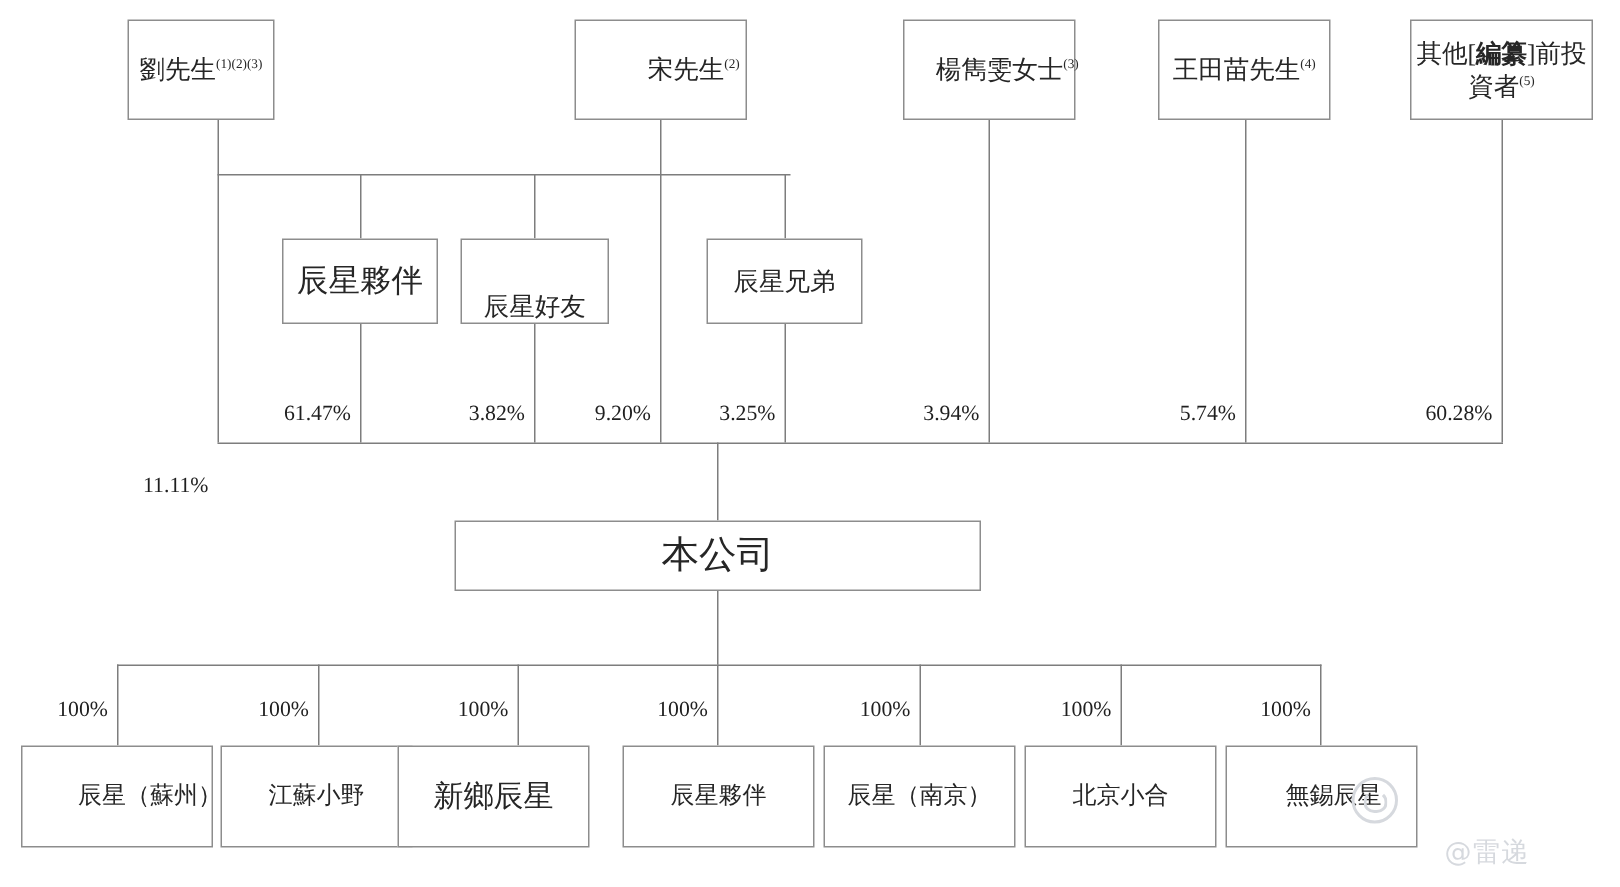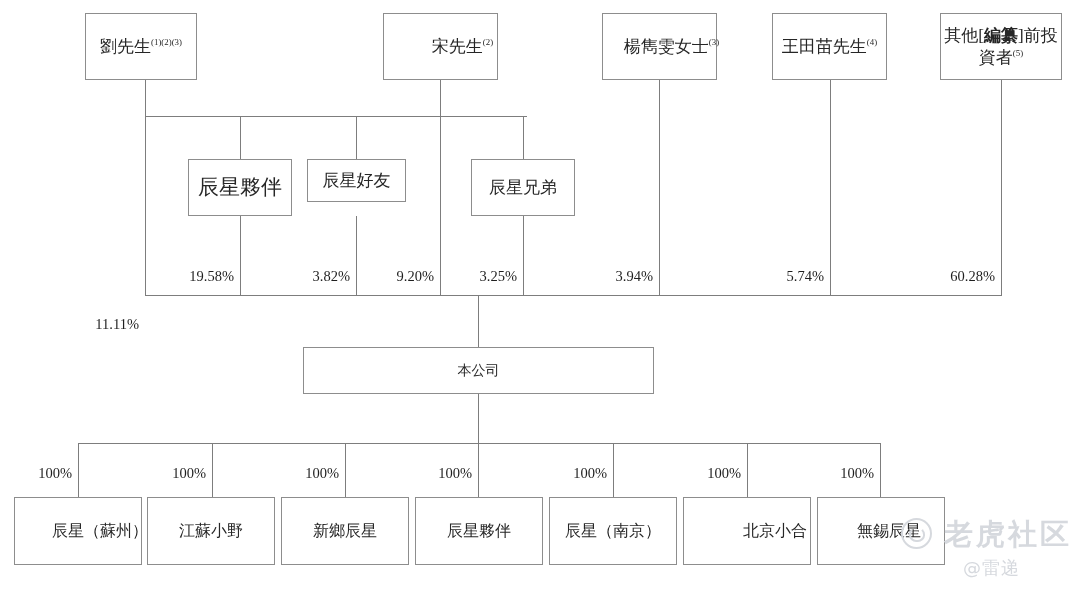--- a/index.html
+++ b/index.html
@@ -97,21 +97,21 @@
     border: 2px solid #d6d9de;
     border-radius: 50% 50% 45% 45%;
     border-top-color: transparent;
   }
 </style>
 </head>
 <body>
 
 <div id="chart-root">
 
-  <div class="node" style="left:85px; top:13px; width:112px; height:67px; font-size:17px;">
+  <div class="node" style="left:85px; top:13px; width:98px; height:67px; font-size:17px;">
     <span class="node-label"><span>劉先生</span><sup>(1)(2)(3)</sup></span>
   </div>
 
   <div class="node" style="left:383px; top:13px; width:115px; height:67px; font-size:17px;padding-left:44px;">
     <span class="node-label"><span>宋先生</span><sup>(2)</sup></span>
   </div>
 
   <div class="node" style="left:602px; top:13px; width:115px; height:67px; font-size:17px;padding-left:24px;">
     <span class="node-label"><span>楊雋雯女士</span><sup>(3)</sup></span>
   </div>
@@ -121,48 +121,48 @@
   </div>
 
   <div class="node" style="left:940px; top:13px; width:122px; height:67px; font-size:17px;">
     <span class="node-label wrap"><span>其他[</span><span class="bold-seg">編纂</span><span>]前投資者</span><sup>(5)</sup></span>
   </div>
 
   <div class="node" style="left:188px; top:159px; width:104px; height:57px; font-size:21px;">
     <span class="node-label">辰星夥伴</span>
   </div>
 
-  <div class="node" style="left:307px; top:159px; width:99px; height:43px; font-size:17px;">
+  <div class="node" style="left:307px; top:159px; width:99px; height:57px; font-size:17px;align-items:flex-end;">
     <span class="node-label">辰星好友</span>
   </div>
 
   <div class="node" style="left:471px; top:159px; width:104px; height:57px; font-size:17px;">
     <span class="node-label">辰星兄弟</span>
   </div>
 
-  <div class="node" style="left:303px; top:347px; width:351px; height:47px; font-size:14px;">
+  <div class="node" style="left:303px; top:347px; width:351px; height:47px; font-size:25px;">
     <span class="node-label">本公司</span>
   </div>
 
   <div class="node" style="left:14px; top:497px; width:128px; height:68px; font-size:16px;padding-left:44px;">
     <span class="node-label">辰星（蘇州）</span>
   </div>
   <div class="node" style="left:147px; top:497px; width:128px; height:68px; font-size:16px;">
     <span class="node-label">江蘇小野</span>
   </div>
-  <div class="node" style="left:281px; top:497px; width:128px; height:68px; font-size:16px;">
+  <div class="node" style="left:265px; top:497px; width:128px; height:68px; font-size:20px;">
     <span class="node-label">新鄉辰星</span>
   </div>
   <div class="node" style="left:415px; top:497px; width:128px; height:68px; font-size:16px;">
     <span class="node-label">辰星夥伴</span>
   </div>
   <div class="node" style="left:549px; top:497px; width:128px; height:68px; font-size:16px;">
     <span class="node-label">辰星（南京）</span>
   </div>
-  <div class="node" style="left:683px; top:497px; width:128px; height:68px; font-size:16px;justify-content:flex-end;">
+  <div class="node" style="left:683px; top:497px; width:128px; height:68px; font-size:16px;">
     <span class="node-label">北京小合</span>
   </div>
   <div class="node" style="left:817px; top:497px; width:128px; height:68px; font-size:16px;padding-left:16px;">
     <span class="node-label">無錫辰星</span>
   </div>
 
   <div class="line-v" style="left:145px; top:80px; height:215px;"></div>
 
   <div class="line-h" style="left:145px; top:116px; width:382px;"></div>
 
@@ -188,33 +188,32 @@
 
   <div class="line-v" style="left:78px; top:443px; height:54px;"></div>
   <div class="line-v" style="left:212px; top:443px; height:54px;"></div>
   <div class="line-v" style="left:345px; top:443px; height:54px;"></div>
   <div class="line-v" style="left:478px; top:443px; height:54px;"></div>
   <div class="line-v" style="left:613px; top:443px; height:54px;"></div>
   <div class="line-v" style="left:747px; top:443px; height:54px;"></div>
   <div class="line-v" style="left:880px; top:443px; height:54px;"></div>
 
   <div class="pct" style="left:57px; top:268px; width:82px;margin-top:48px;">11.11%</div>
-  <div class="pct" style="left:152px; top:268px; width:82px;">19.58%</div>
+  <div class="pct" style="left:152px; top:268px; width:82px;">61.47%</div>
   <div class="pct" style="left:268px; top:268px; width:82px;">3.82%</div>
   <div class="pct" style="left:352px; top:268px; width:82px;">9.20%</div>
   <div class="pct" style="left:435px; top:268px; width:82px;">3.25%</div>
   <div class="pct" style="left:571px; top:268px; width:82px;">3.94%</div>
   <div class="pct" style="left:742px; top:268px; width:82px;">5.74%</div>
   <div class="pct" style="left:913px; top:268px; width:82px;">60.28%</div>
 
   <div class="pct" style="left:26px; top:465px; width:46px;">100%</div>
   <div class="pct" style="left:160px; top:465px; width:46px;">100%</div>
   <div class="pct" style="left:293px; top:465px; width:46px;">100%</div>
   <div class="pct" style="left:426px; top:465px; width:46px;">100%</div>
   <div class="pct" style="left:561px; top:465px; width:46px;">100%</div>
   <div class="pct" style="left:695px; top:465px; width:46px;">100%</div>
   <div class="pct" style="left:828px; top:465px; width:46px;">100%</div>
 
   <div class="wm-badge" style="left:901px; top:518px;"></div>
-  <div class="wm-text wm-main" style="left:944px; top:515px;">老虎社区</div>
   <div class="wm-text wm-sub" style="left:963px; top:556px;">@雷递</div>
 
 </div>
 
 </body></html>

